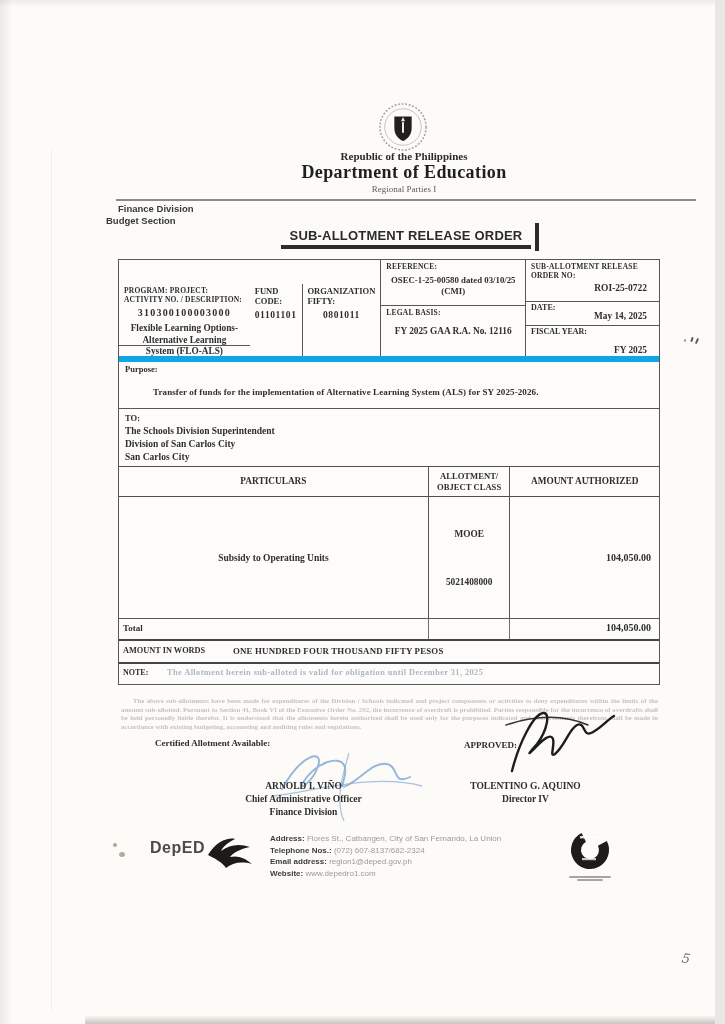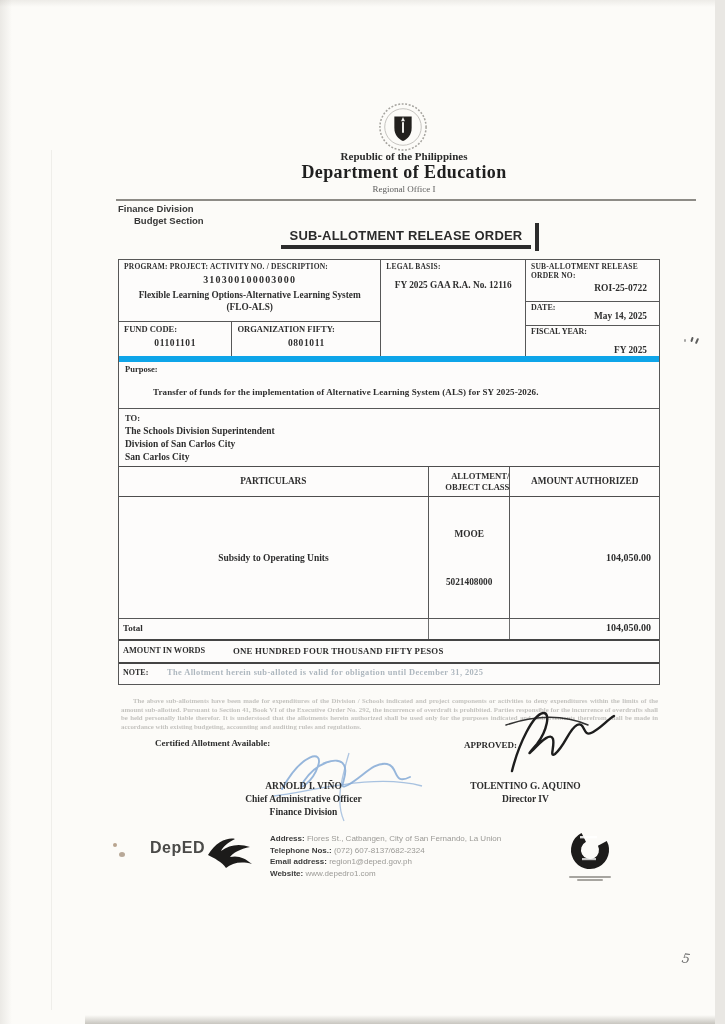--- a/index.html
+++ b/index.html
@@ -27,33 +27,33 @@
 
   
   .seal{position:absolute;left:378px;top:102px;width:50px;height:50px;}
   .hdr{position:absolute;left:118px;top:150px;width:572px;text-align:center;line-height:1.12;}
   .hdr .republic{font-size:11px;font-weight:bold;color:#2a2a2a;}
   .hdr .department{font-size:18px;font-weight:bold;letter-spacing:.4px;color:#1f1f1f;}
   .hdr .office{font-size:9px;color:#5c5c5c;margin-top:2px;}
   .hdr-rule{position:absolute;left:116px;top:199px;width:580px;height:1.5px;background:#8d8b86;}
   .fin-div{position:absolute;left:118px;top:203px;font-family:"Liberation Sans",sans-serif;
     font-size:9.5px;font-weight:bold;color:#383838;}
-  .budget-sec{position:absolute;left:134px;top:215px;font-family:"Liberation Sans",sans-serif;
+  .budget-sec{position:absolute;left:106px;top:215px;font-family:"Liberation Sans",sans-serif;
     font-size:9.5px;font-weight:bold;color:#383838;}
   .title-box{position:absolute;left:281px;top:224px;width:250px;height:25px;
     border-bottom:4px solid #2c2c2c;text-align:center;line-height:24px;
     font-family:"Liberation Sans",sans-serif;font-weight:bold;font-size:13px;color:#2b2b2b;letter-spacing:.2px;}
   .title-box .endbar{position:absolute;right:-8px;top:-1px;width:4px;height:28px;background:#2c2c2c;}
 
   
   .doc-table{position:absolute;left:118px;top:259px;width:542px;border:1.5px solid #575757;
     font-weight:bold;color:#2e2e2e;background:rgba(255,255,255,.4);}
   .lbl{font-size:7.5px;letter-spacing:.2px;}
   .r-info{display:flex;height:96px;}
-  .c-prog{width:48.4%;display:flex;flex-direction:column;}
+  .c-prog{width:48.4%;display:flex;flex-direction:row;margin-top:24px;}
   .prog-top{height:62px;border-bottom:1px solid #575757;padding:2px 5px;}
   .prog-no{text-align:center;font-size:10px;letter-spacing:1.2px;margin-top:3px;}
   .prog-desc{text-align:center;font-size:9.3px;margin-top:5px;line-height:11.5px;padding:0 4px;}
   .codes{display:flex;flex:1;}
   .fund{width:43%;padding:2px 5px;}
   .org{flex:1;border-left:1px solid #575757;padding:2px 5px;}
   .code-lbl{font-size:8.5px;}
   .code-val{text-align:center;font-size:9.5px;margin-top:4px;letter-spacing:.6px;}
   .c-ref{width:26.8%;border-left:1px solid #575757;display:flex;flex-direction:column;}
   .ref-top{height:46px;border-bottom:1px solid #575757;padding:2px 5px;}
@@ -71,21 +71,21 @@
 
   .r-purpose{border-top:6px solid #0ea5e9;height:52px;padding:2px 6px;}
   .purpose-lbl{font-size:8.5px;}
   .purpose-text{margin:13px 0 0 28px;font-size:9px;letter-spacing:.1px;}
 
   .r-to{border-top:1px solid #575757;height:58px;padding:3px 6px;font-size:9.5px;line-height:13px;}
   .to-lbl{font-size:8.5px;}
 
   .r-phead{display:flex;border-top:1.5px solid #4e4e4e;height:30px;text-align:center;font-size:9.3px;}
   .ph1{width:57.2%;line-height:28px;}
-  .ph2{width:15.1%;border-left:1px solid #575757;padding-top:4px;line-height:10.5px;font-size:8.6px;text-align:right;}
+  .ph2{width:15.1%;border-left:1px solid #575757;padding-top:4px;line-height:10.5px;font-size:8.6px;}
   .ph3{flex:1;border-left:1px solid #575757;line-height:28px;}
   .r-pbody{display:flex;border-top:1.5px solid #4e4e4e;height:122px;}
   .pb1{width:57.2%;display:flex;align-items:center;justify-content:center;font-size:9.5px;}
   .pb2{width:15.1%;border-left:1px solid #575757;display:flex;flex-direction:column;
        align-items:center;justify-content:center;font-size:9.3px;line-height:12px;gap:36px;}
   .pb3{flex:1;border-left:1px solid #575757;display:flex;align-items:center;
        justify-content:flex-end;padding-right:8px;font-size:10px;}
   .r-total{display:flex;border-top:1px solid #575757;height:21px;font-size:9px;}
   .t1{width:57.2%;padding:4px 4px 0;}
   .t2{width:15.1%;border-left:1px solid #6e6e6e;}
@@ -136,21 +136,21 @@
     <circle cx="26" cy="26" r="24" fill="none" stroke="#a6a49f" stroke-width="1.6" stroke-dasharray="2 1.7"></circle>
     <circle cx="26" cy="26" r="19" fill="none" stroke="#c4c2bd" stroke-width="1"></circle>
     <path d="M17,15 h18 v12 c0,7 -4,11.5 -9,13.5 c-5,-2 -9,-6.5 -9,-13.5 z" fill="#22201e"></path>
     <path d="M24,20 l2,-4.5 l2,4.5 z" fill="#f5f4f1"></path>
     <rect x="25" y="21" width="2" height="11" fill="#f5f4f1"></rect>
   </svg>
 
   <div class="hdr">
     <div class="republic">Republic of the Philippines</div>
     <div class="department">Department of Education</div>
-    <div class="office">Regional Office I</div>
+    <div class="office">Regional Parties I</div>
   </div>
   <div class="hdr-rule"></div>
   <div class="fin-div">Finance Division</div>
   <div class="budget-sec">Budget Section</div>
 
   <div class="title-box">
     <span>SUB-ALLOTMENT RELEASE ORDER</span>
     <span class="endbar"></span>
   </div>
 
@@ -168,20 +168,27 @@
             <div class="code-lbl">FUND CODE:</div>
             <div class="code-val">01101101</div>
           </div>
           <div class="org">
             <div class="code-lbl">ORGANIZATION FIFTY:</div>
             <div class="code-val">0801011</div>
           </div>
         </div>
       </div>
       <div class="c-ref">
+        <div class="ref-top">
+          <div class="lbl">REFERENCE:</div>
+          <div class="ref-val">
+            <div>OSEC-1-25-00580 dated 03/10/25</div>
+            <div>(CMI)</div>
+          </div>
+        </div>
         <div class="legal">
           <div class="lbl">LEGAL BASIS:</div>
           <div class="legal-val">FY 2025 GAA R.A. No. 12116</div>
         </div>
       </div>
       <div class="c-saro">
         <div class="saro-top">
           <div class="lbl">SUB-ALLOTMENT RELEASE</div>
           <div class="lbl">ORDER NO:</div>
           <div class="saro-val">ROI-25-0722</div>

